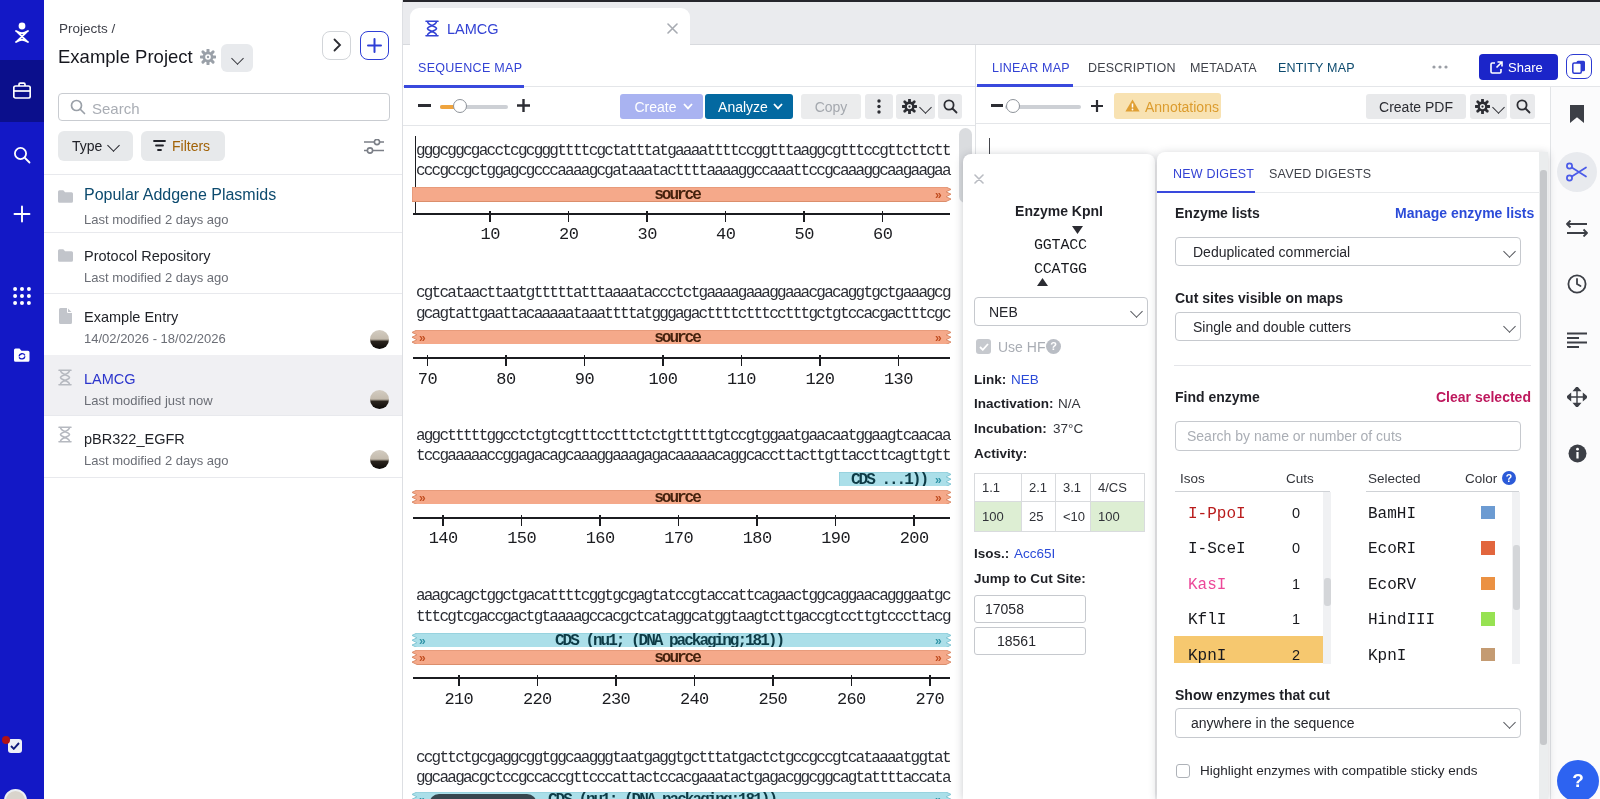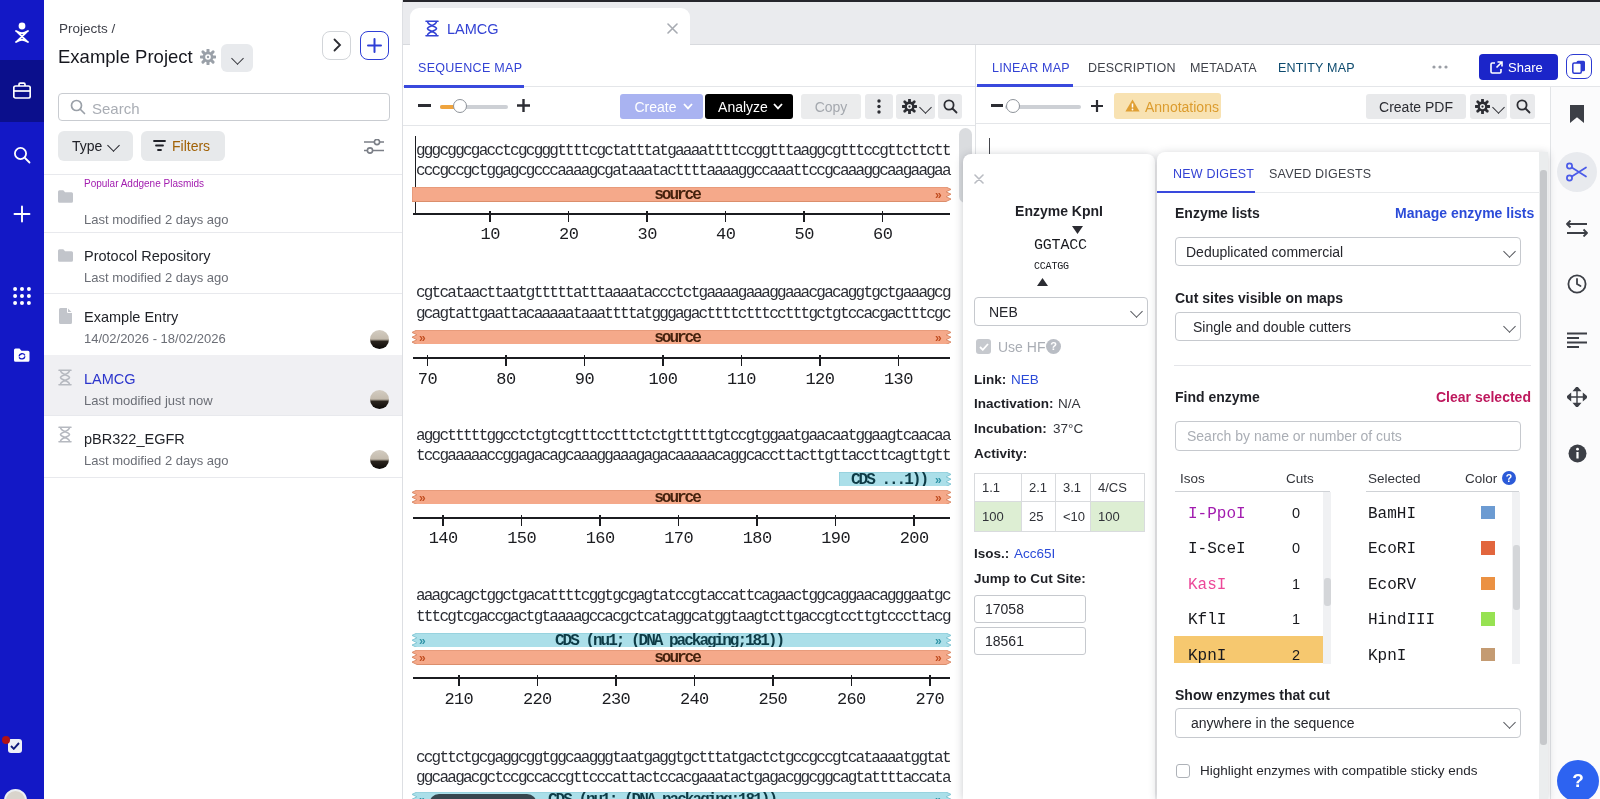--- a/index.html
+++ b/index.html
@@ -93,21 +93,21 @@
 <svg style="position:absolute;left:364px;top:139px" width="20" height="15" viewBox="0 0 20 15">
     <path d="M0 3 h20 M0 11.5 h20" stroke="#7b7f87" stroke-width="1.6"></path>
     <circle cx="13" cy="3" r="2.6" fill="#fff" stroke="#7b7f87" stroke-width="1.6"></circle>
     <circle cx="6" cy="11.5" r="2.6" fill="#fff" stroke="#7b7f87" stroke-width="1.6"></circle>
   </svg>
 <div class="abs" style="left:44px;top:173.5px;width:358px;height:1px;background:#e8e9ed"></div>
 <div class="abs" style="left:44px;top:232px;width:358px;height:1px;background:#e8e9ed"></div>
 <svg style="position:absolute;left:58px;top:190px" width="15" height="13" viewBox="0 0 15 13">
     <path d="M0 1.8 a1.5 1.5 0 0 1 1.5-1.5 h3.8 l1.8 2 h6.4 a1.5 1.5 0 0 1 1.5 1.5 v7.4 a1.5 1.5 0 0 1-1.5 1.5 h-12 a1.5 1.5 0 0 1-1.5-1.5 z" fill="#c2c5cb"></path>
   </svg>
-<div class="abs" style="left:84px;top:178px;font-size:10px;color:#a21caf">Popular Addgene Plasmids</div>
+<div class="abs" style="left:84px;top:186px;font-size:16px;color:#0c4a6e">Popular Addgene Plasmids</div>
 <div class="abs" style="left:84px;top:212px;font-size:13px;color:#6b6e76">Last modified 2 days ago</div>
 <div class="abs" style="left:44px;top:293px;width:358px;height:1px;background:#e8e9ed"></div>
 <svg style="position:absolute;left:58px;top:249px" width="15" height="13" viewBox="0 0 15 13">
     <path d="M0 1.8 a1.5 1.5 0 0 1 1.5-1.5 h3.8 l1.8 2 h6.4 a1.5 1.5 0 0 1 1.5 1.5 v7.4 a1.5 1.5 0 0 1-1.5 1.5 h-12 a1.5 1.5 0 0 1-1.5-1.5 z" fill="#c2c5cb"></path>
   </svg>
 <div class="abs" style="left:84px;top:248px;font-size:14.5px;color:#1f2127">Protocol Repository</div>
 <div class="abs" style="left:84px;top:270px;font-size:13px;color:#6b6e76">Last modified 2 days ago</div>
 <div class="abs" style="left:44px;top:355px;width:358px;height:1px;background:#e8e9ed"></div>
 <svg style="position:absolute;left:59px;top:308px" width="13" height="16" viewBox="0 0 13 16">
     <path d="M0 1.5 a1.5 1.5 0 0 1 1.5-1.5 h7 l4.5 4.5 v10 a1.5 1.5 0 0 1-1.5 1.5 h-10 a1.5 1.5 0 0 1-1.5-1.5 z" fill="#c2c5cb"></path>
@@ -150,21 +150,21 @@
 <div class="abs" style="left:452.5px;top:98.5px;width:14px;height:14px;border-radius:50%;background:#fff;border:1.6px solid #8e939a"></div>
 <svg style="position:absolute;left:516px;top:98px" width="15" height="15" viewBox="0 0 15 15">
     <path d="M7.5 1 V14 M1 7.5 H14" stroke="#2c2d33" stroke-width="2.4"></path>
   </svg>
 <div class="btn" style="left:620px;top:94px;width:83px;height:25px;background:#a9b3f1;color:#fff">
     <span style="margin-right:12px">Create</span>
   </div>
 <svg style="position:absolute;left:683px;top:103px" width="10" height="7" viewBox="0 0 10 7">
     <path d="M1 1 L5 5.4 L9 1" stroke="#fff" stroke-width="1.8" fill="none"></path>
   </svg>
-<div class="btn" style="left:705px;top:94px;width:88px;height:25px;background:#000000;color:#fff">
+<div class="btn" style="left:705px;top:94px;width:88px;height:25px;background:#0369a1;color:#fff">
     <span style="margin-right:12px">Analyze</span>
   </div>
 <svg style="position:absolute;left:773px;top:103px" width="10" height="7" viewBox="0 0 10 7">
     <path d="M1 1 L5 5.4 L9 1" stroke="#fff" stroke-width="1.8" fill="none"></path>
   </svg>
 <div class="btn" style="left:801px;top:94px;width:60px;height:25px;background:#ebeced;color:#a4a8ae">Copy</div>
 <div class="btn" style="left:865px;top:94px;width:28px;height:25px;background:#e9eaec"></div>
 <svg style="position:absolute;left:877px;top:99px" width="4" height="15" viewBox="0 0 4 15">
     <circle cx="2" cy="2" r="1.7" fill="#2c2d33"></circle>
     <circle cx="2" cy="7.5" r="1.7" fill="#2c2d33"></circle>
@@ -386,21 +386,21 @@
     <rect x="8.4" y="8" width="2.2" height="6.5" fill="#fff"></rect>
     <circle cx="9.5" cy="5.2" r="1.4" fill="#fff"></circle>
   </svg>
 <div class="abs" style="left:1557px;top:760px;width:42px;height:42px;border-radius:50%;background:#2d63f1;color:#fff;display:flex;align-items:center;justify-content:center;font-size:19px;font-weight:bold">?</div>
 <div class="abs" style="left:963px;top:154px;width:192px;height:645px;background:#fff;border-radius:8px 8px 0 0;box-shadow:0 1px 8px rgba(40,45,60,0.25)"></div>
 <svg style="position:absolute;left:974px;top:174px" width="10" height="10" viewBox="0 0 10 10">
     <path d="M1 1 L9 9 M9 1 L1 9" stroke="#b9bcc2" stroke-width="1.6" stroke-linecap="round"></path>
   </svg>
 <div class="abs" style="left:963px;top:203px;width:192px;text-align:center;font-size:14px;font-weight:bold;color:#1f2026">Enzyme KpnI</div>
 <div class="abs" style="left:1034px;top:237px;width:60px;font-family:'Liberation Mono',monospace;font-size:15px;letter-spacing:-0.2px;color:#17181d">GGTACC</div>
-<div class="abs" style="left:1034px;top:261px;width:60px;font-family:'Liberation Mono',monospace;font-size:10px;letter-spacing:-0.2px;color:#17181d">CCATGG</div>
+<div class="abs" style="left:1034px;top:261px;width:60px;font-family:'Liberation Mono',monospace;font-size:15px;letter-spacing:-0.2px;color:#17181d">CCATGG</div>
 <svg style="position:absolute;left:1072px;top:226px" width="11" height="8" viewBox="0 0 11 8">
     <path d="M0 0 H11 L5.5 8 z" fill="#2b2c32"></path>
   </svg>
 <svg style="position:absolute;left:1037px;top:278px" width="11" height="8" viewBox="0 0 11 8">
     <path d="M0 8 H11 L5.5 0 z" fill="#2b2c32"></path>
   </svg>
 <div class="sel" style="left:974px;top:297px;width:174px;height:29px">
     <span style="margin-left:14px">NEB</span>
   </div>
 <div class="chev" style="left:1132px;top:307px"></div>
@@ -442,52 +442,52 @@
     <span style="margin-left:7px;font-size:13px;color:#303238">100</span>
   </div>
 <div class="abs" style="left:1144px;top:473px;width:1px;height:59px;background:#d9dbde"></div>
 <div class="abs" style="left:974px;top:546px;font-size:13.5px;font-weight:bold;color:#1f2026">Isos.:</div>
 <div class="abs" style="left:1014px;top:546px;font-size:13.5px;color:#2b4bd8">Acc65I</div>
 <div class="abs" style="left:974px;top:571px;font-size:13.5px;font-weight:bold;color:#1f2026">Jump to Cut Site:</div>
 <div class="sel" style="left:974px;top:595px;width:112px;height:28px;border-radius:3px">
     <span style="margin-left:10px">17058</span>
   </div>
 <div class="sel" style="left:974px;top:627px;width:112px;height:28px;border-radius:3px">
-    <span style="margin-left:10px">18561</span>
+    <span style="margin-left:22px">18561</span>
   </div>
 <div class="abs" style="left:1157px;top:152px;width:391px;height:647px;background:#fff;border-radius:8px 0 0 0;box-shadow:0 1px 8px rgba(40,45,60,0.22)"></div>
 <div class="abs" style="left:1173px;top:167px;font-size:12.5px;letter-spacing:0.2px;color:#3342d4">NEW DIGEST</div>
 <div class="abs" style="left:1269px;top:167px;font-size:12.5px;letter-spacing:0.2px;color:#3f424a">SAVED DIGESTS</div>
 <div class="abs" style="left:1157px;top:191.5px;width:391px;height:1px;background:#e8eaec"></div>
 <div class="abs" style="left:1157px;top:190.5px;width:98px;height:2.6px;background:#3949dd"></div>
 <div class="lbl" style="left:1175px;top:205px">Enzyme lists</div>
 <div class="abs" style="left:1395px;top:205px;font-size:14px;font-weight:bold;color:#2b4bd8">Manage enzyme lists</div>
 <div class="sel" style="left:1175px;top:237px;width:346px;height:29px">
-    <span style="margin-left:10px">Deduplicated commercial</span>
+    <span style="margin-left:17px">Deduplicated commercial</span>
   </div>
 <div class="chev" style="left:1505px;top:247px"></div>
 <div class="lbl" style="left:1175px;top:290px">Cut sites visible on maps</div>
 <div class="sel" style="left:1175px;top:312px;width:346px;height:29px">
     <span style="margin-left:17px">Single and double cutters</span>
   </div>
 <div class="chev" style="left:1505px;top:322px"></div>
 <div class="abs" style="left:1174px;top:365px;width:357px;height:1px;background:#e4e5e9"></div>
 <div class="lbl" style="left:1175px;top:389px">Find enzyme</div>
 <div class="abs" style="left:1436px;top:389px;font-size:14px;font-weight:bold;color:#be185d">Clear selected</div>
 <div class="sel" style="left:1175px;top:421px;width:346px;height:30px;color:#aaaeb5">
     <span style="margin-left:11px">Search by name or number of cuts</span>
   </div>
 <div class="abs" style="left:1180px;top:471px;font-size:13.5px;color:#33353b">Isos</div>
 <div class="abs" style="left:1286px;top:471px;font-size:13.5px;color:#33353b">Cuts</div>
 <div class="abs" style="left:1368px;top:471px;font-size:13.5px;color:#33353b">Selected</div>
 <div class="abs" style="left:1465px;top:471px;font-size:13.5px;color:#33353b">Color</div>
 <div class="abs" style="left:1502px;top:471px;width:14px;height:14px;border-radius:50%;background:#2b5ad8;color:#fff;font-size:10.5px;font-weight:bold;text-align:center;line-height:14px">?</div>
 <div class="abs" style="left:1175px;top:491px;width:155px;height:1px;background:#cfd2d6"></div>
 <div class="abs" style="left:1366px;top:491px;width:153px;height:1px;background:#cfd2d6"></div>
-<div class="abs mono" style="left:1188px;top:504.5px;font-size:16px;color:#a21caf">I-PpoI</div>
+<div class="abs mono" style="left:1188px;top:504.5px;font-size:16px;color:#b91c1c">I-PpoI</div>
 <div class="abs" style="left:1292px;top:504.5px;font-size:14.5px;color:#17181d">0</div>
 <div class="abs mono" style="left:1188px;top:540.0px;font-size:16px;color:#17181d">I-SceI</div>
 <div class="abs" style="left:1292px;top:540.0px;font-size:14.5px;color:#17181d">0</div>
 <div class="abs mono" style="left:1188px;top:575.5px;font-size:16px;color:#ec4899">KasI</div>
 <div class="abs" style="left:1292px;top:575.5px;font-size:14.5px;color:#17181d">1</div>
 <div class="abs mono" style="left:1188px;top:611.0px;font-size:16px;color:#17181d">KflI</div>
 <div class="abs" style="left:1292px;top:611.0px;font-size:14.5px;color:#17181d">1</div>
 <div class="abs" style="left:1174px;top:636px;width:149px;height:27px;background:#f6c86f"></div>
 <div class="abs mono" style="left:1188px;top:646.5px;font-size:16px;color:#17181d">KpnI</div>
 <div class="abs" style="left:1292px;top:646.5px;font-size:14.5px;color:#17181d">2</div>

